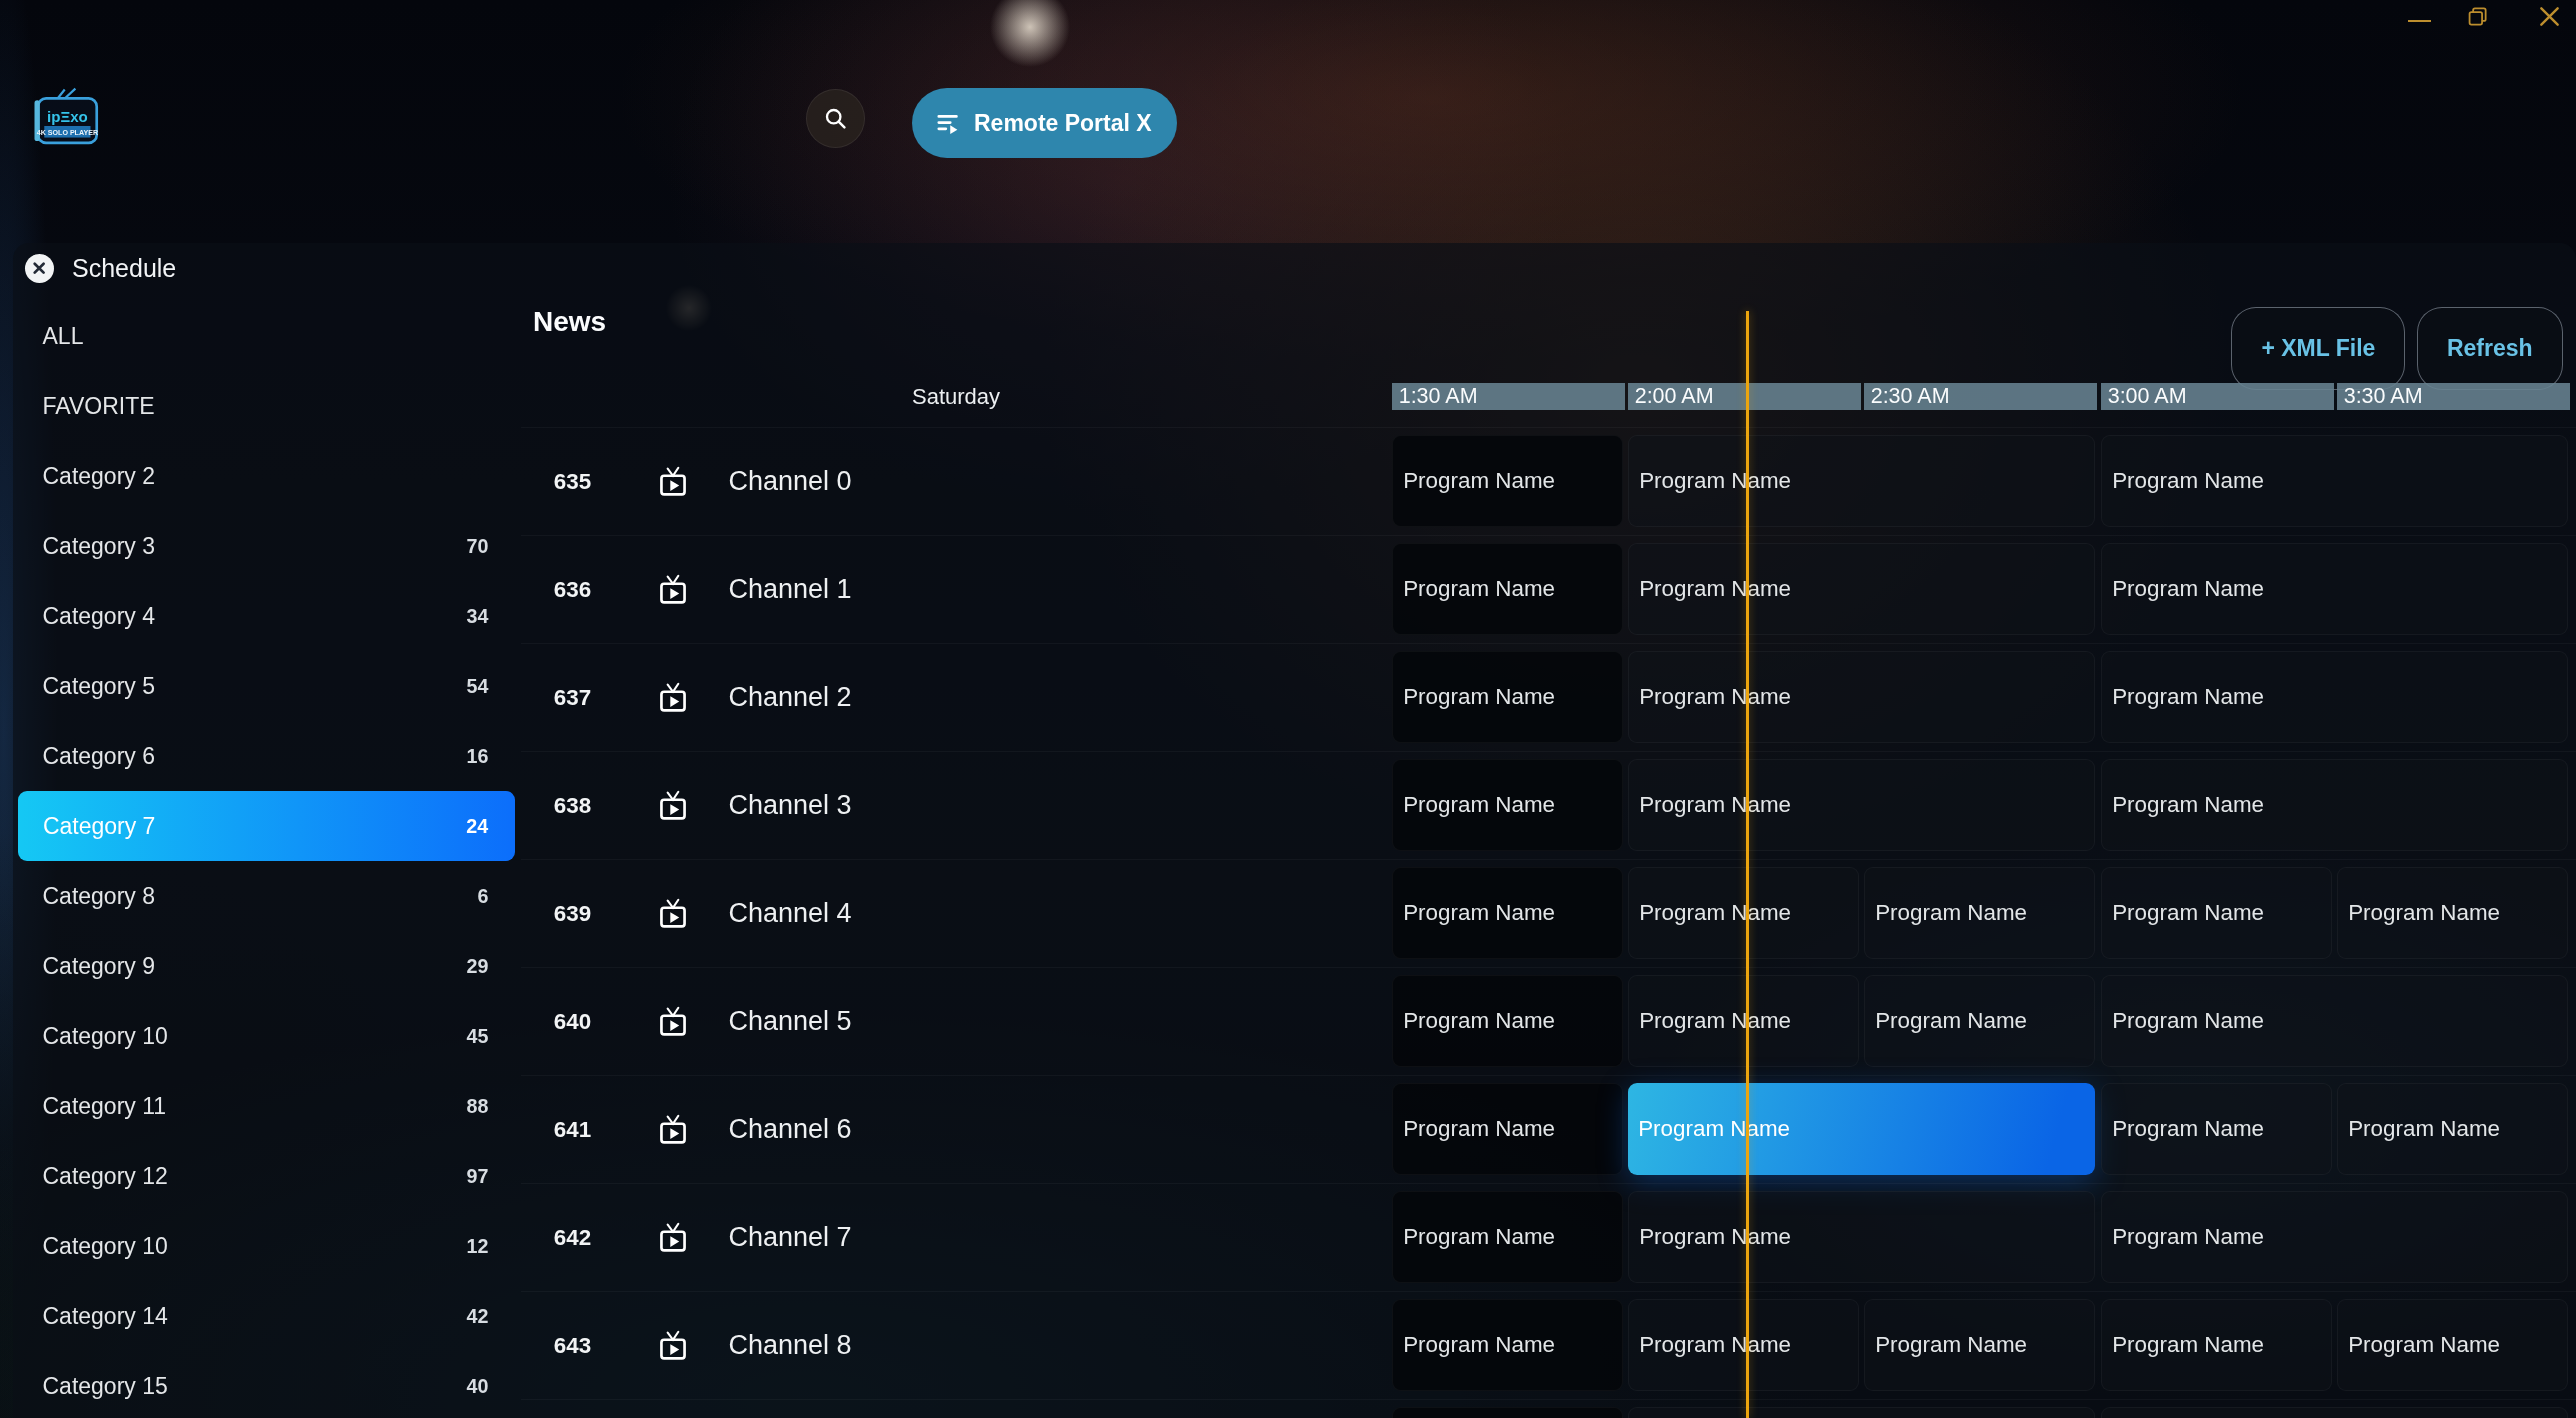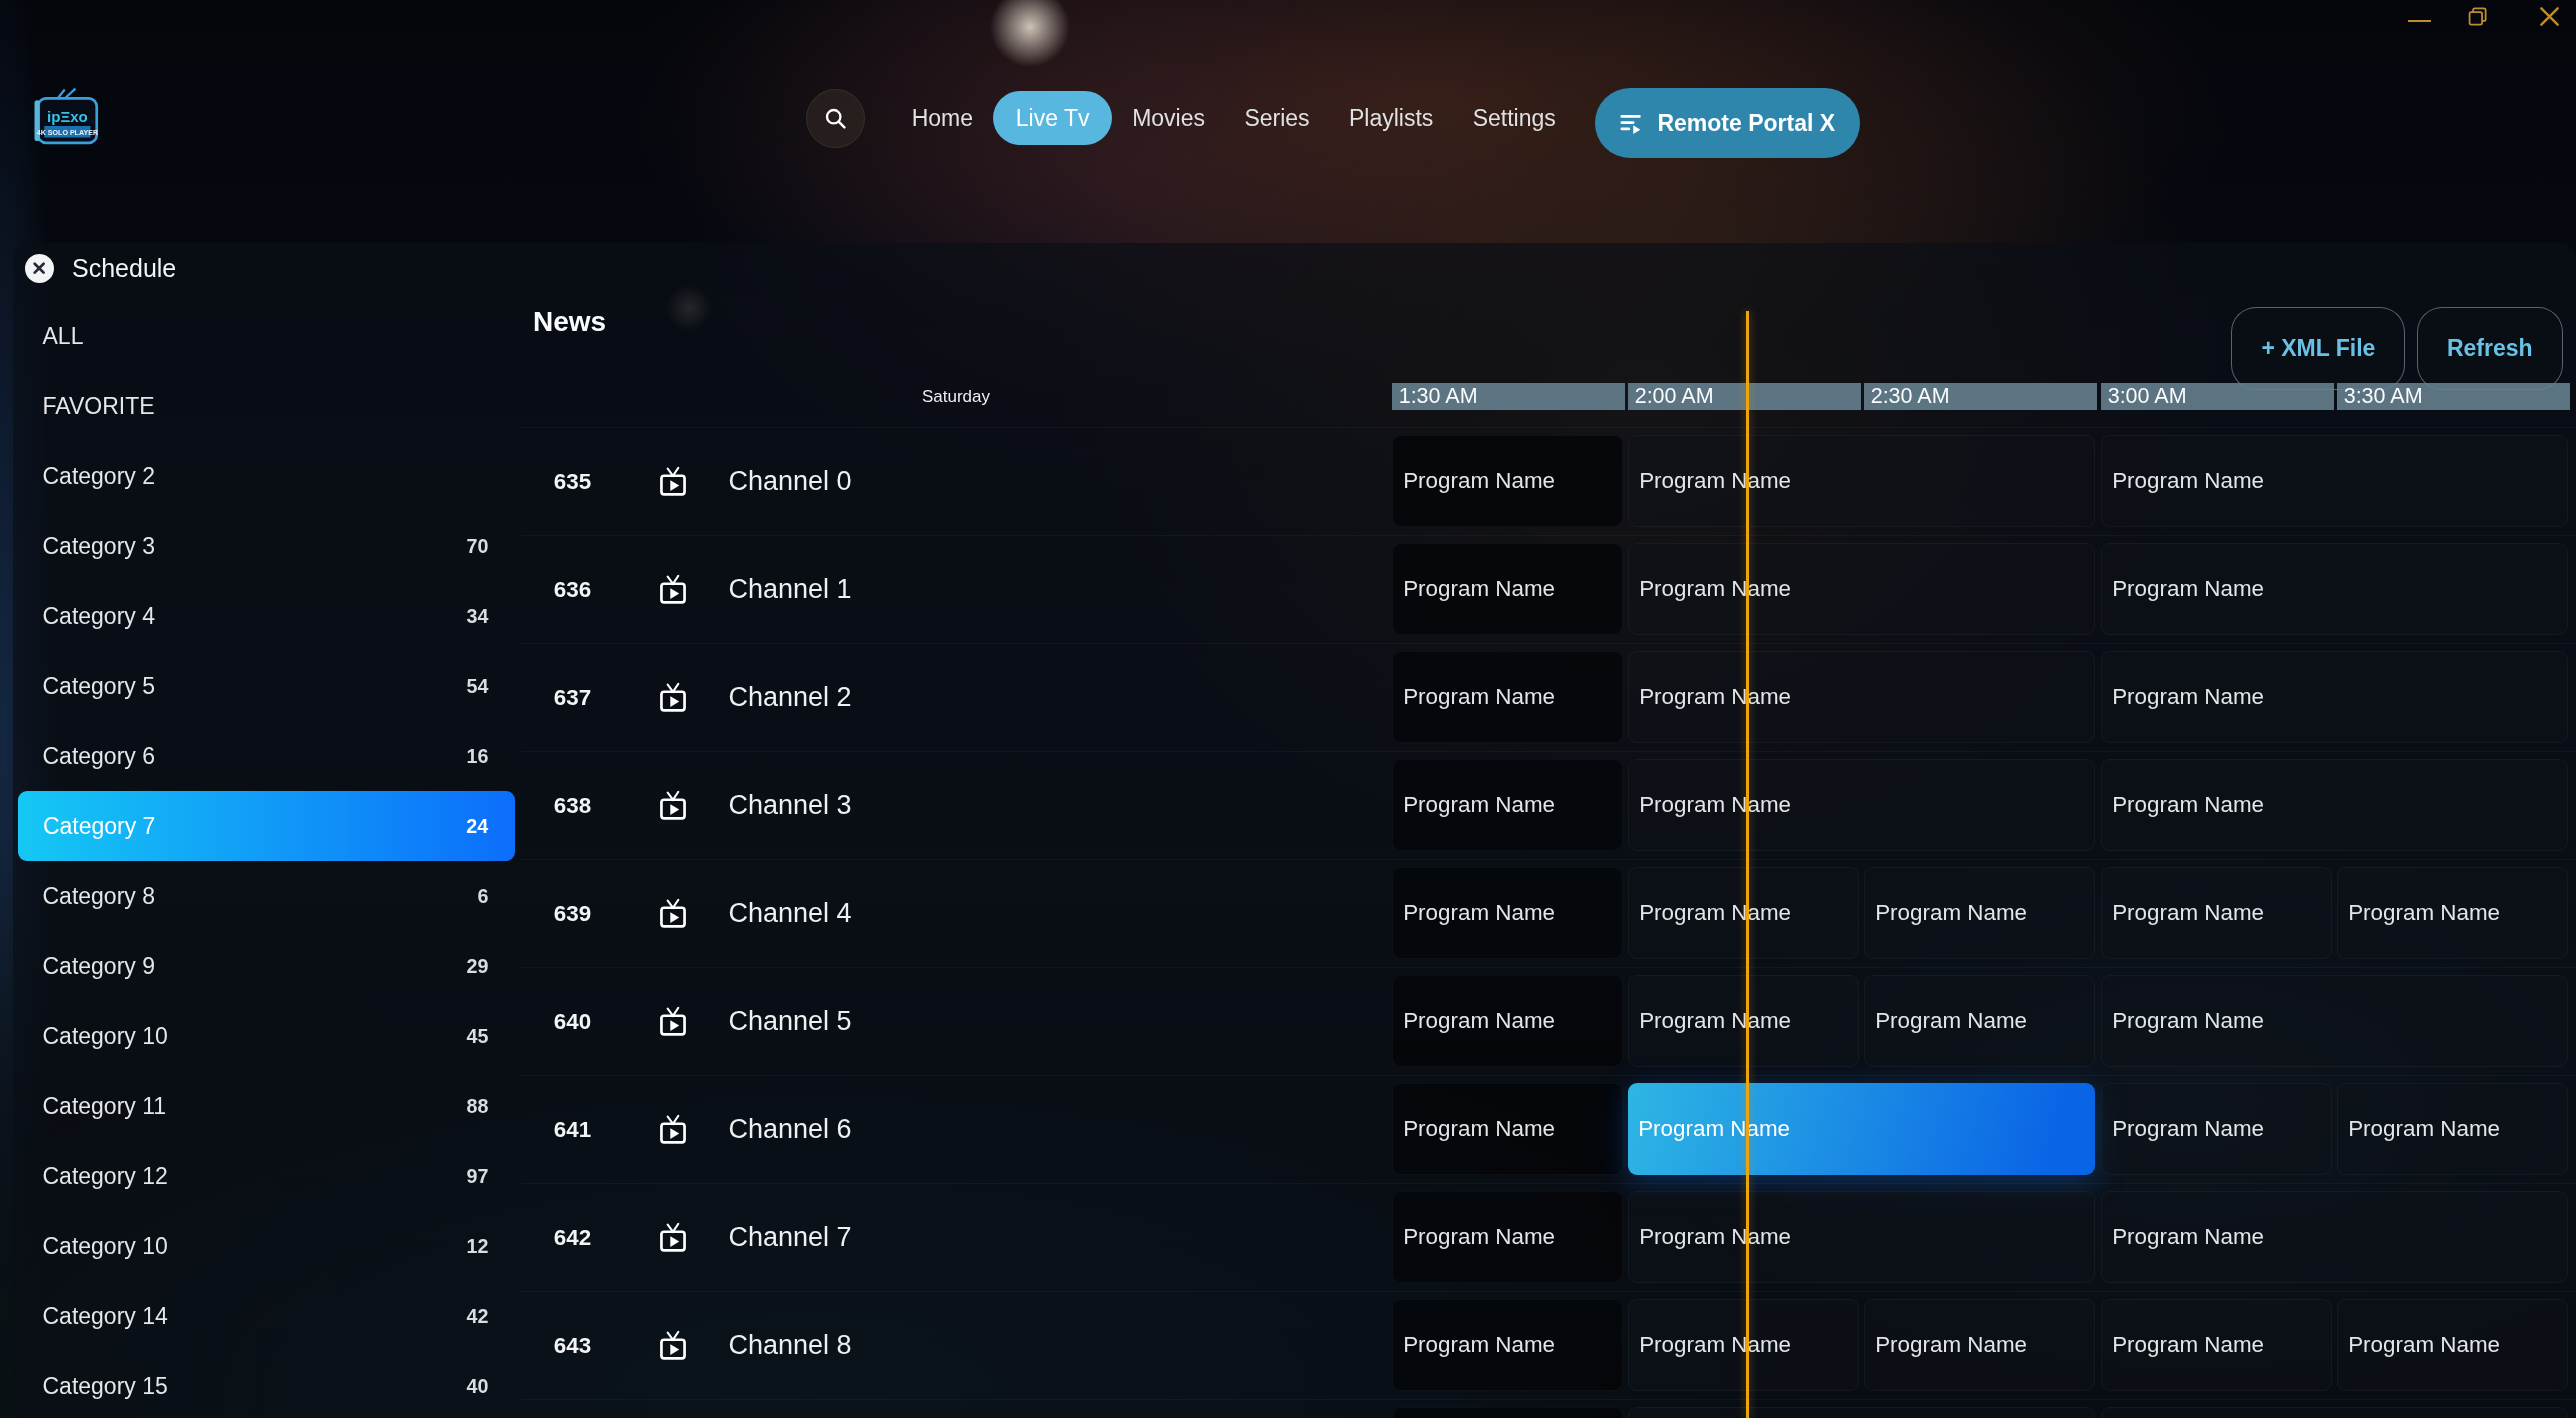--- a/index.html
+++ b/index.html
@@ -48,21 +48,21 @@
   .cat-count{font-size:19.7px;font-weight:bold;color:#d8dde2;min-width:36px;text-align:right;}
   .cat-item.selected{background:linear-gradient(90deg,#15c8f4 0%,#0c6efb 100%);border-radius:9px;margin:0 5.4px;padding:0 27px 0 25px;}
   .cat-item.selected .cat-label,.cat-item.selected .cat-count{color:#fff;}
   
   .main{position:absolute;left:508px;top:0;right:0;bottom:0;}
   .group-title{position:absolute;left:12.5px;top:63px;font-size:28px;font-weight:bold;color:#fbfcfd;}
   .head-buttons{position:absolute;right:13.4px;top:64px;display:flex;gap:11.6px;}
   .pill-btn{height:49px;padding:16px 29px;border-radius:25px;border:1.8px solid rgba(160,172,184,.55);
     background:rgba(10,14,20,.25);color:#69c2e6;font-size:23px;font-weight:bold;display:flex;align-items:center;cursor:default;}
   .epg-head{position:absolute;top:140px;left:0;right:0;height:27px;}
-  .day-label{position:absolute;left:0;width:871px;text-align:center;line-height:27px;font-size:17px;color:#eceff1;}
+  .day-label{position:absolute;left:0;width:871px;text-align:center;line-height:27px;font-size:22px;color:#eceff1;}
   .time-cell{position:absolute;top:0;height:27px;width:233px;background:rgba(104,131,146,.88);
     color:#fafcfd;font-size:21.5px;line-height:27px;padding-left:7.2px;box-sizing:border-box;}
   .rows{position:absolute;top:184px;left:0;right:0;bottom:0;overflow:hidden;}
   .row{position:relative;height:107px;border-top:0.9px solid rgba(255,255,255,.04);}
   .row-num{position:absolute;left:25px;top:0;width:54px;line-height:107px;font-weight:bold;font-size:22.4px;text-align:center;color:#f2f4f5;}
   .row-icon{position:absolute;left:136px;top:38px;width:32px;height:32px;}
   .row-name{position:absolute;left:208px;top:0;line-height:107px;font-size:27px;color:#eef0f2;}
   .cell{position:absolute;top:7.2px;height:92px;border-radius:9px;background:rgba(14,18,26,.48);
     border:0.9px solid rgba(255,255,255,.045);display:flex;align-items:center;padding-left:10.7px;
     box-sizing:border-box;font-size:22.4px;color:#e3e6e8;overflow:hidden;white-space:nowrap;}
@@ -103,28 +103,20 @@
     </svg>
   </div>
 
   <div class="nav">
     <div class="search-btn">
       <svg width="25" height="25" viewBox="0 0 28 28">
         <circle cx="12" cy="12" r="7.5" fill="none" stroke="#fff" stroke-width="2.6"></circle>
         <path d="M17.5 17.5 L24 24" stroke="#fff" stroke-width="2.8" stroke-linecap="round"></path>
       </svg>
     </div>
-    <div class="nav-items">
-        <div class="nav-item">Home</div>
-        <div class="nav-item active">Live Tv</div>
-        <div class="nav-item">Movies</div>
-        <div class="nav-item">Series</div>
-        <div class="nav-item">Playlists</div>
-        <div class="nav-item">Settings</div>
-      </div>
     <div class="portal-btn">
       <svg width="23" height="23" viewBox="0 0 26 26">
         <path d="M2 5 H22 M2 12 H15 M2 19 H10" stroke="#fff" stroke-width="3" stroke-linecap="round"></path>
         <path d="M15 15 L23 20 L15 25 Z" fill="#fff"></path>
       </svg>
       <span>Remote Portal X</span>
     </div>
   </div>
 
   <div class="panel">

